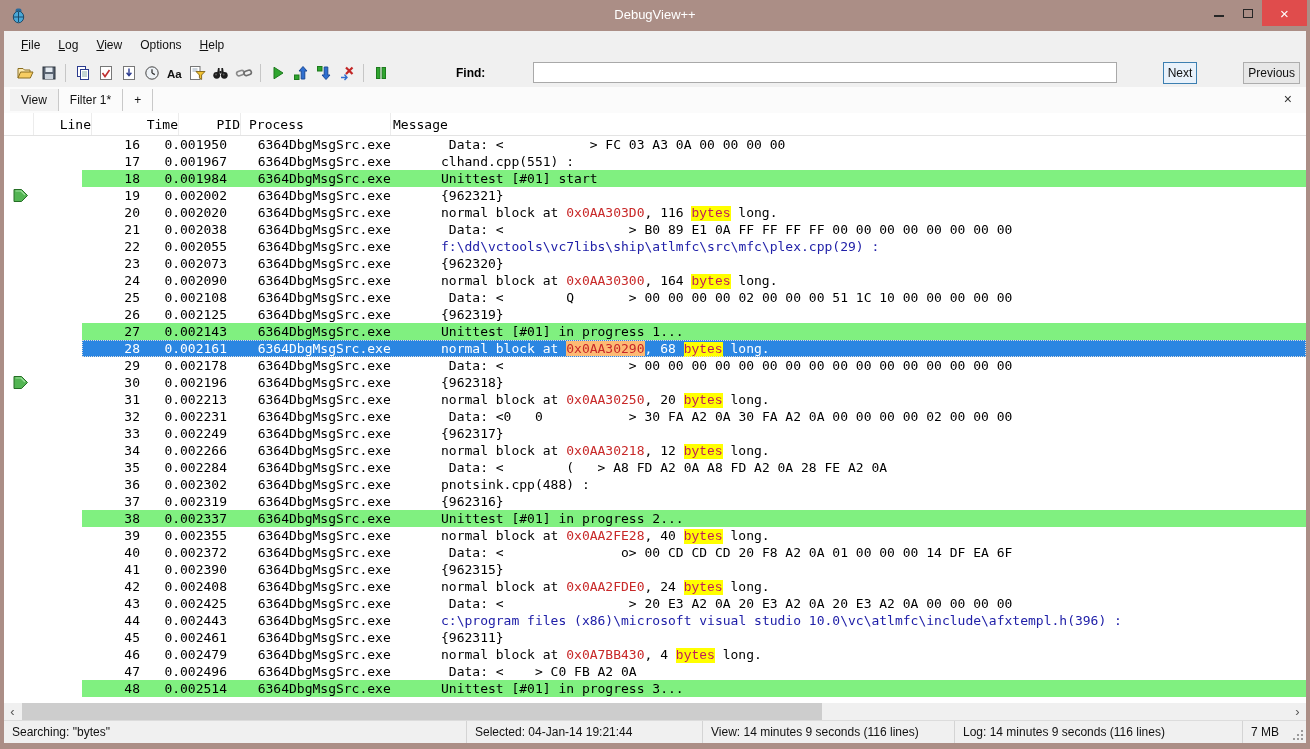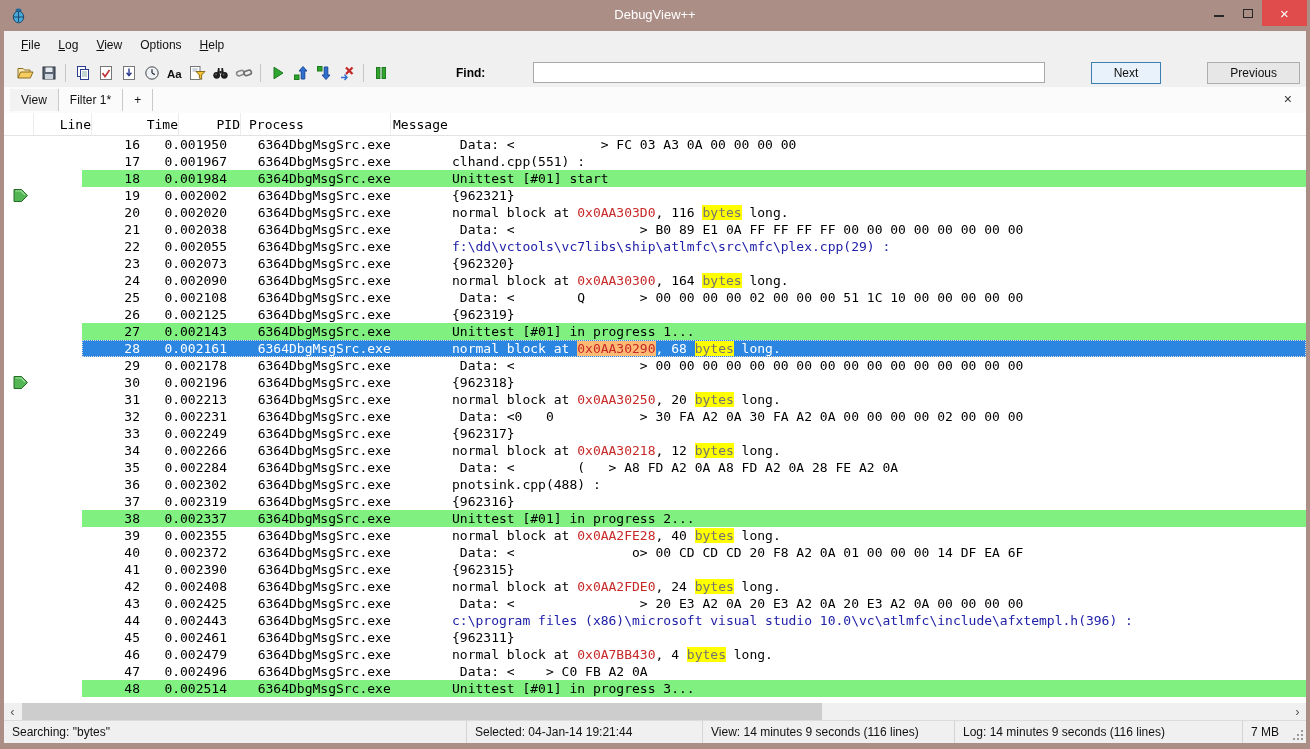--- a/index.html
+++ b/index.html
@@ -28,21 +28,21 @@
   .menu-item { padding:4px 9px; color:#111; }
   .menu-item u { text-decoration:underline; }
 
   
   .toolbar { height:29px; display:flex; align-items:center; padding:0 6px 0 10px; background:#f0f0f0;gap:40px; }
   .tb-icon { width:23px; height:22px; display:flex; align-items:center; justify-content:center; }
   .tb-sep { width:1px; height:18px; background:#c6c6c6; margin:0 5px; }
   .find-label { font-weight:bold; margin:0 8px 0 24px; color:#000; }
   .find-input { flex:1; height:21px; border:1px solid #a9a9a9; background:#fff; padding:0 4px;
                 font-family:"Liberation Sans",sans-serif; font-size:12px; outline:none; }
-  .btn { height:22px; margin-left:6px; padding:0 22px; font-size:12px; background:#e7e7e7;
+  .btn { height:22px; margin-left:6px; padding:0 4px; font-size:12px; background:#e7e7e7;
          border:1px solid #adadad; color:#111; font-family:"Liberation Sans",sans-serif; }
   .btn.next { border:1px solid #3c7fb1; background:#e9f2fb; }
 
   
   .tabrow { height:26px; background:#fbfbfb; display:flex; align-items:center; position:relative; padding-left:6px; }
   .tab { padding:4px 11px; border-right:1px solid #c9c9c9; color:#111; }
   .tab.active { background:#f2f2f2; }
   .tab-close { position:absolute; right:14px; top:4px; color:#333; font-size:14px; }
 
   
@@ -59,27 +59,27 @@
 
   .gbody { flex:1; overflow:hidden; }
   .row { height:17px; display:flex; white-space:pre; line-height:17px;gap:48px; }
   .gutter { width:30px; background:#fff; flex:0 0 30px; position:relative; }
   .gutter svg { position:absolute; left:9px; top:1px; }
   .row-body { width:1252px; display:flex; }
   .c-line { width:58px; text-align:right; }
   .c-time { width:87px; text-align:right; }
   .c-pid  { width:62px; text-align:right; }
   .c-process { width:150px; }
-  .c-msg { flex:1; padding-left:2px; overflow:hidden;margin-left:11px; }
+  .c-msg { flex:1; padding-left:2px; overflow:hidden; }
   .row.green .row-body { background:var(--c-green,#80f080); }
   .row.sel .row-body { background:var(--c-sel,#2b86e2); color:#fff;
                        outline:1px dotted #dcdcdc; outline-offset:-1px; }
   .seg-a { color:var(--c-addr,#c82828); }
   .row.sel .seg-a { background:#fdba74; }
-  .seg-b { background:var(--c-yellow,#ffff00); color:#737373; }
+  .seg-b { background:var(--c-yellow,#ffff00); color:#be185d;font-family:Liberation Mono, monospace; }
   .seg-p { color:var(--c-path,#2020a8); }
 
   
   .hscroll { height:17px; background:#f0f0f0; position:relative; }
   .harrow { position:absolute; top:0; width:17px; height:17px; display:flex; align-items:center;
             justify-content:center; color:#555; font-size:13px; line-height:15px; }
   .harrow.left { left:0; } .harrow.right { right:0; }
   .hthumb { position:absolute; left:18px; top:0; width:800px; height:17px; background:#cdcdcd; }
 
   

